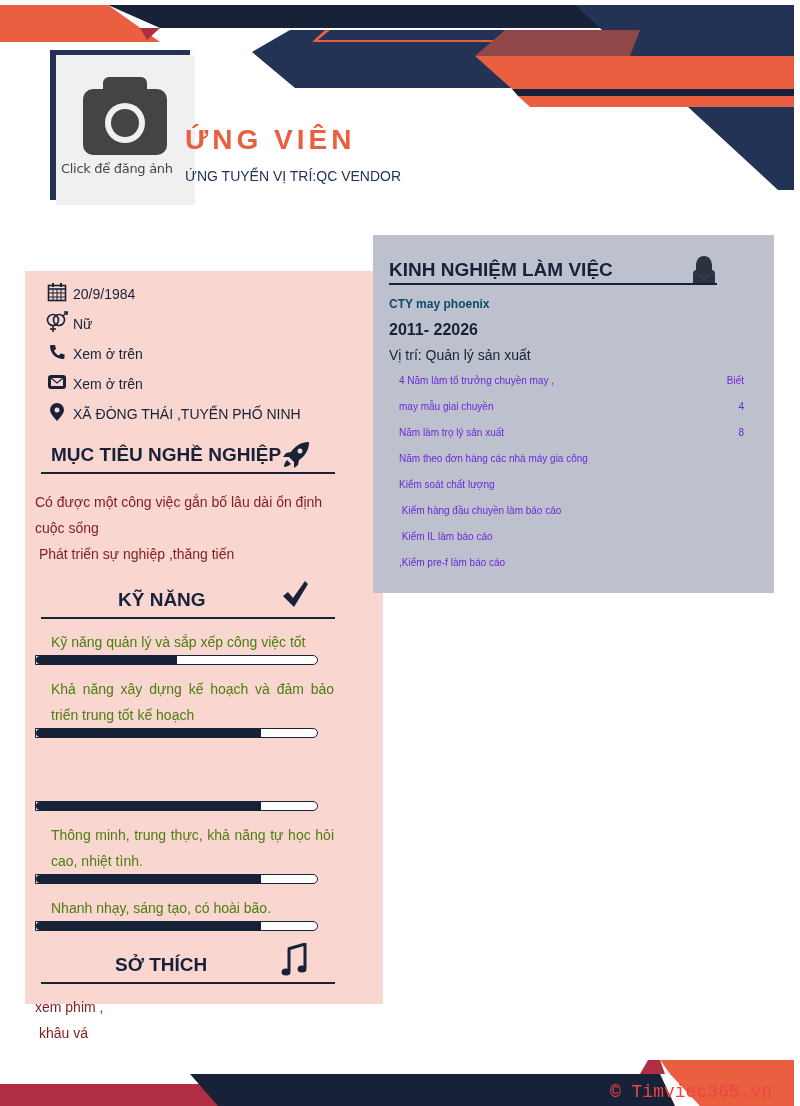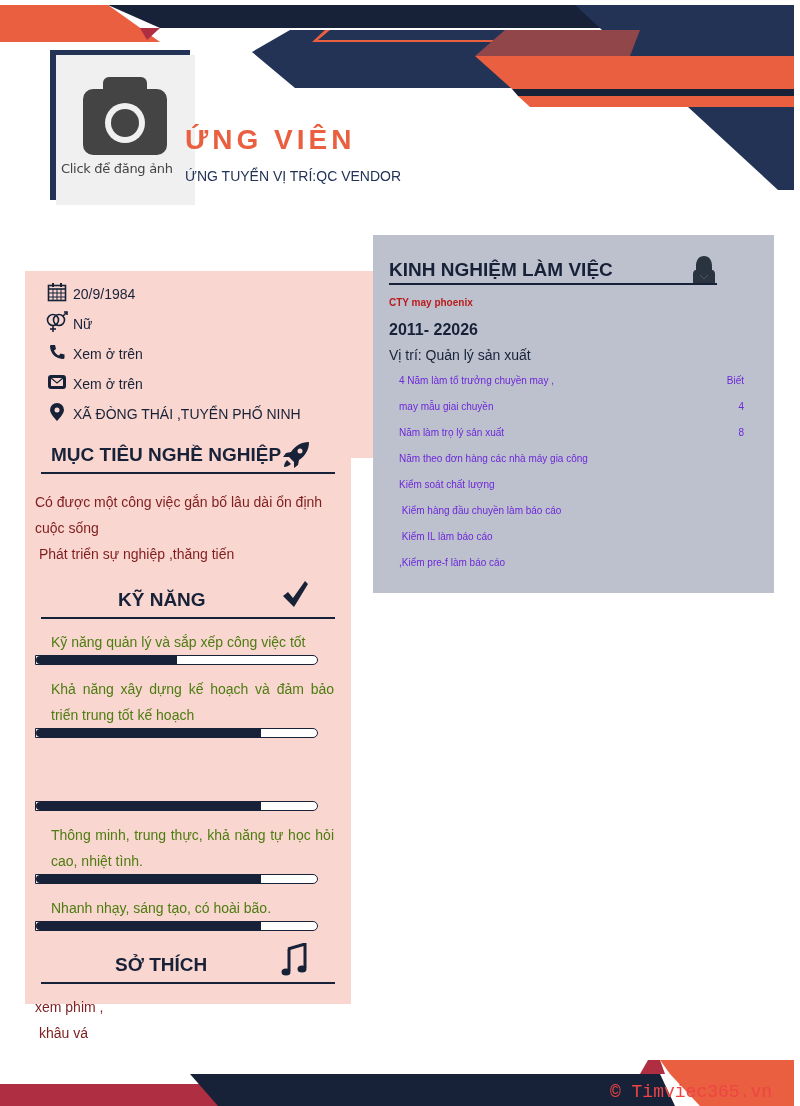--- a/index.html
+++ b/index.html
@@ -21,33 +21,33 @@
     .name { left: 185px; top: 124px; font-size: 28px; font-weight: bold; color: #e95f40; letter-spacing: 4px; }
     .position { left: 185px; top: 168px; font-size: 14px; color: #223356; }
 
     
     .box-pink { background: #f9d6d0; }
     .contact-box { left: 25px; top: 235px; width: 358px; height: 187px; margin-top: 36px; }
     .contact-row { position: absolute; left: 20px; display: flex; align-items: flex-start; font-size: 14px; color: #172238; }
     .contact-row .ic { width: 24px; height: 22px; margin-right: 4px; display: flex; align-items: center; justify-content: center; }
     .contact-row .txt { line-height: 26px; width: 240px; }
 
-    .left-main { left: 25px; top: 432px; width: 326px; height: 572px; }
+    .left-main { left: 25px; top: 432px; width: 326px; height: 572px; padding-left: 32px; }
     .sec-title { position: absolute; font-size: 19px; font-weight: bold; color: #172238; }
     .sec-line { position: absolute; height: 2px; background: #172238; }
     .para { position: absolute; left: 10px; width: 295px; font-size: 14px; line-height: 26px; color: #7f1d1d; }
     .skill-text { position: absolute; left: 26px; width: 283px; font-size: 14px; line-height: 26px; text-align: justify; color: #4d7c0f; }
     .bar { position: absolute; left: 10px; width: 281px; height: 8px; background: #fff; border: 1px solid #172238; border-radius: 0 5px 5px 0; overflow: hidden; }
     .bar .fill { height: 100%; background: #172238; border-radius: 5px 0 0 5px; }
 
     
     .exp-box { left: 373px; top: 235px; width: 401px; height: 358px; background: #bdc1cd; }
     .exp-title { position: absolute; left: 16px; top: 24px; font-size: 19px; font-weight: bold; color: #172238; }
     .exp-line { position: absolute; left: 16px; top: 48px; width: 328px; height: 2px; background: #172238; }
-    .exp-company { position: absolute; left: 16px; top: 62px; font-size: 10px; font-weight: bold; color: #b91c1c; }
+    .exp-company { position: absolute; left: 16px; top: 62px; font-size: 12px; font-weight: bold; color: #0c4a6e; }
     .exp-period { position: absolute; left: 16px; top: 86px; font-size: 16px; font-weight: bold; color: #172238; }
     .exp-role { position: absolute; left: 16px; top: 112px; font-size: 14px; color: #172238; }
     .exp-line-item { position: absolute; left: 26px; width: 345px; font-size: 10px; color: #6d28d9; display: flex; justify-content: space-between; }
 
     .footer-text { right: 28px; top: 1082px; font-family: "Liberation Mono", "DejaVu Sans Mono", monospace; font-size: 18px; color: #ef4444; }
   </style>
 </head>
 <body>
 
 <svg class="deco" width="800" height="220">

